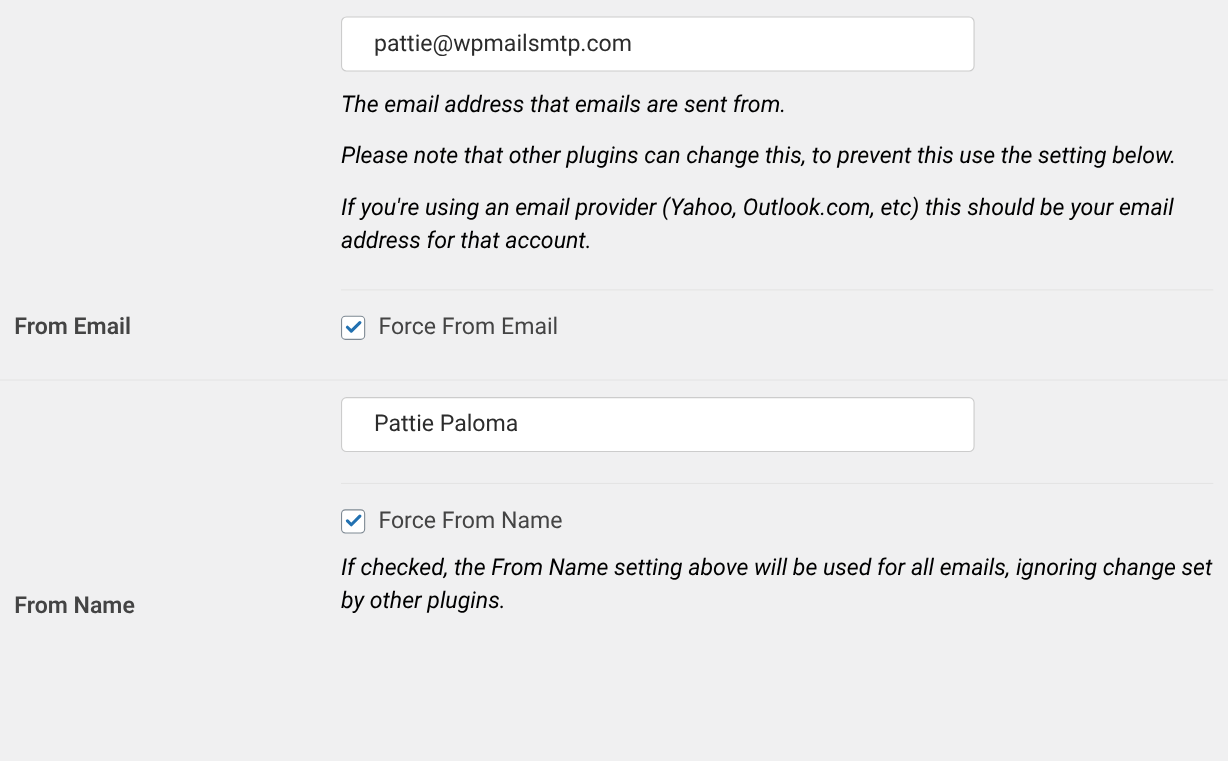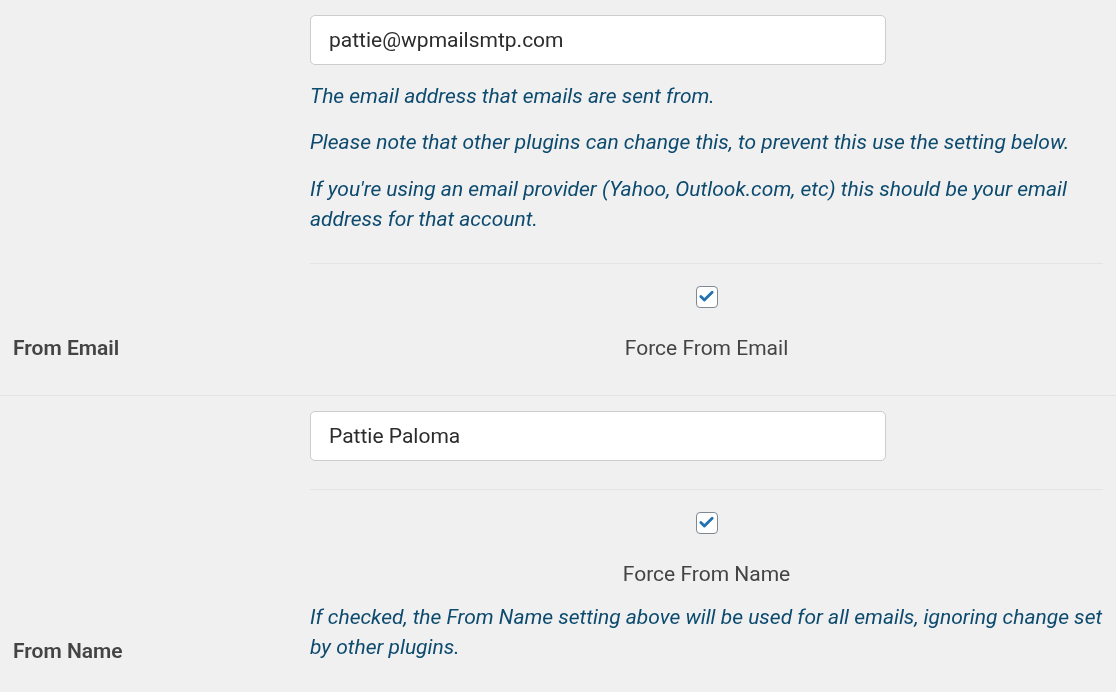--- a/index.html
+++ b/index.html
@@ -31,50 +31,49 @@
       font-weight: 600;
       color: #444444;
       padding-top: 10px;
     }
     .field-content {
       flex: 1;
     }
     .text-input {
       width: 576px;
       height: 50px;
-      padding: 10px 18px;
+      padding: 10px 29px;
       font-size: 21px;
       border: 1px solid #cccccc;
       border-radius: 5px;
       color: #2c2c2c;
       background: #ffffff;
       font-family: inherit;
     }
     .help-text {
-      color: #0c4a6e;
+      color: #000000;
       font-style: italic;
       margin-top: 16px;
       line-height: 1.45;
     }
     .help-text p {
       margin: 0;
     }
     .help-text p + p {
       margin-top: 16px;
     }
     .sub-divider {
       border: none;
       border-top: 1px solid #e4e4e4;
       margin: 28px 0 22px 0;
     }
     .checkbox-row {
       display: flex;
       align-items: center;
-      gap: 28px;
-      flex-direction: column;
+      gap: 12px;
     }
     .checkbox-wrap {
       width: 22px;
       height: 22px;
       border: 1px solid #7e8993;
       border-radius: 4px;
       background: #ffffff;
       display: inline-flex;
       align-items: center;
       justify-content: center;

